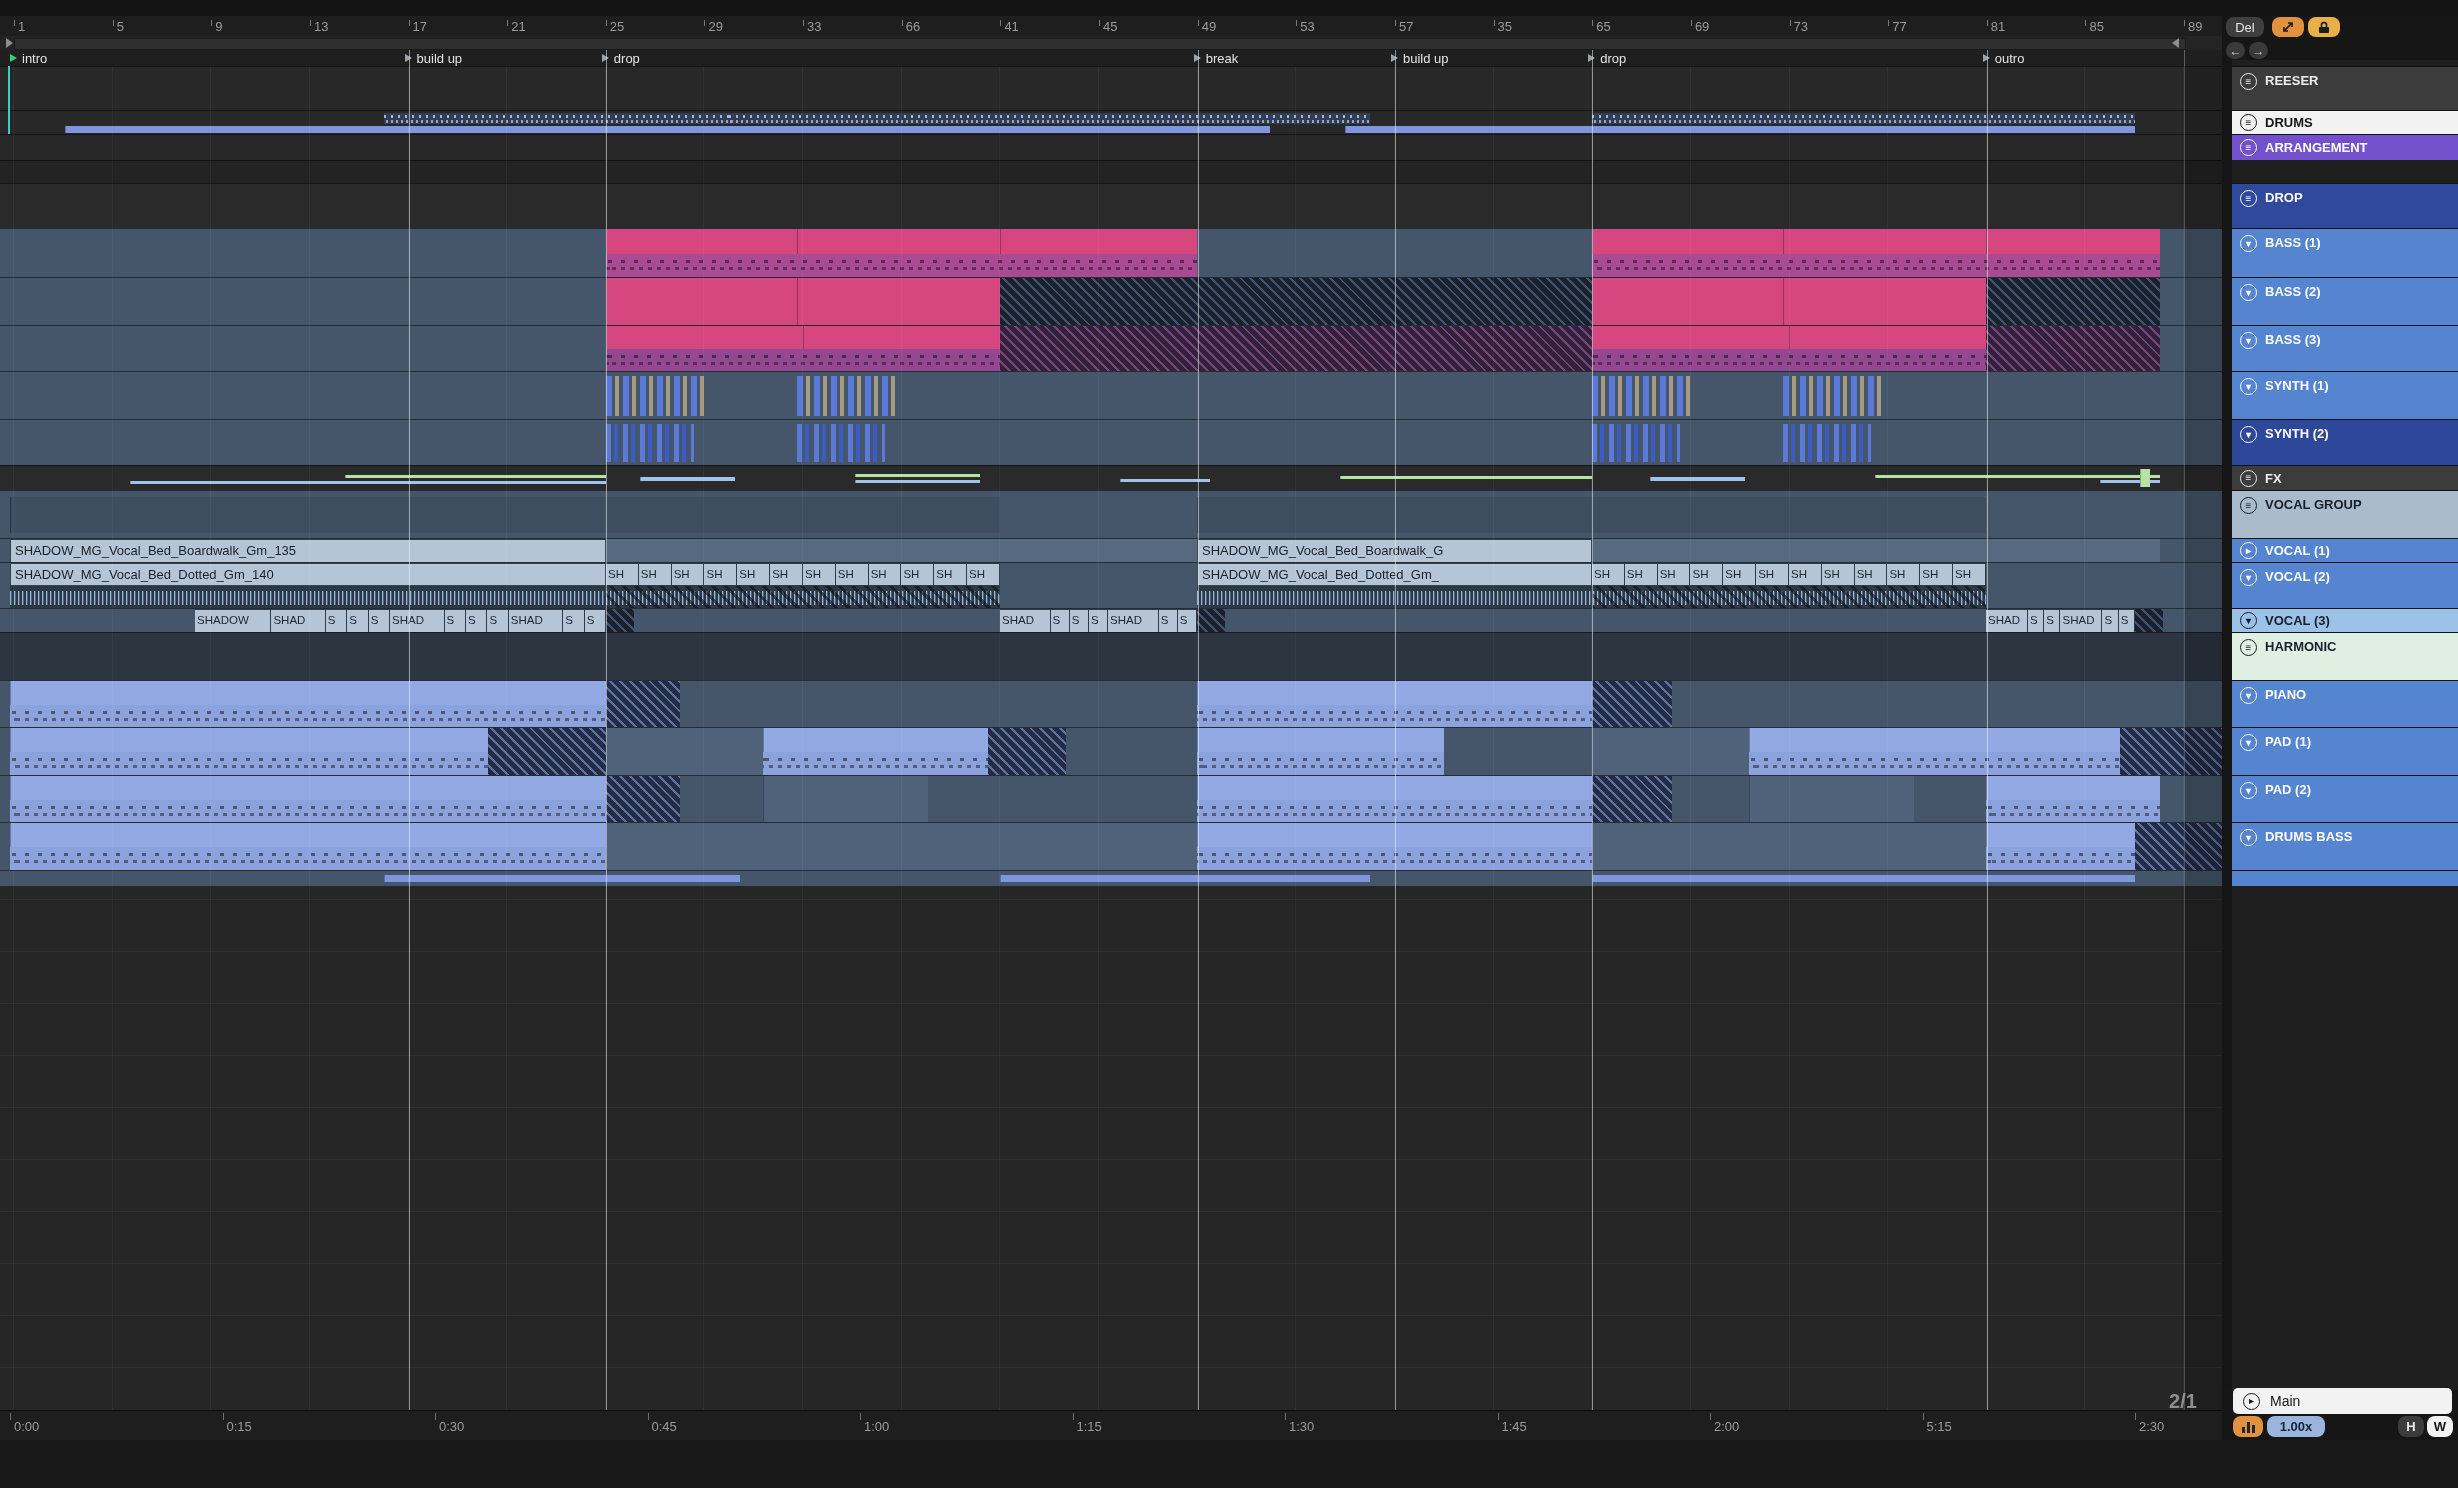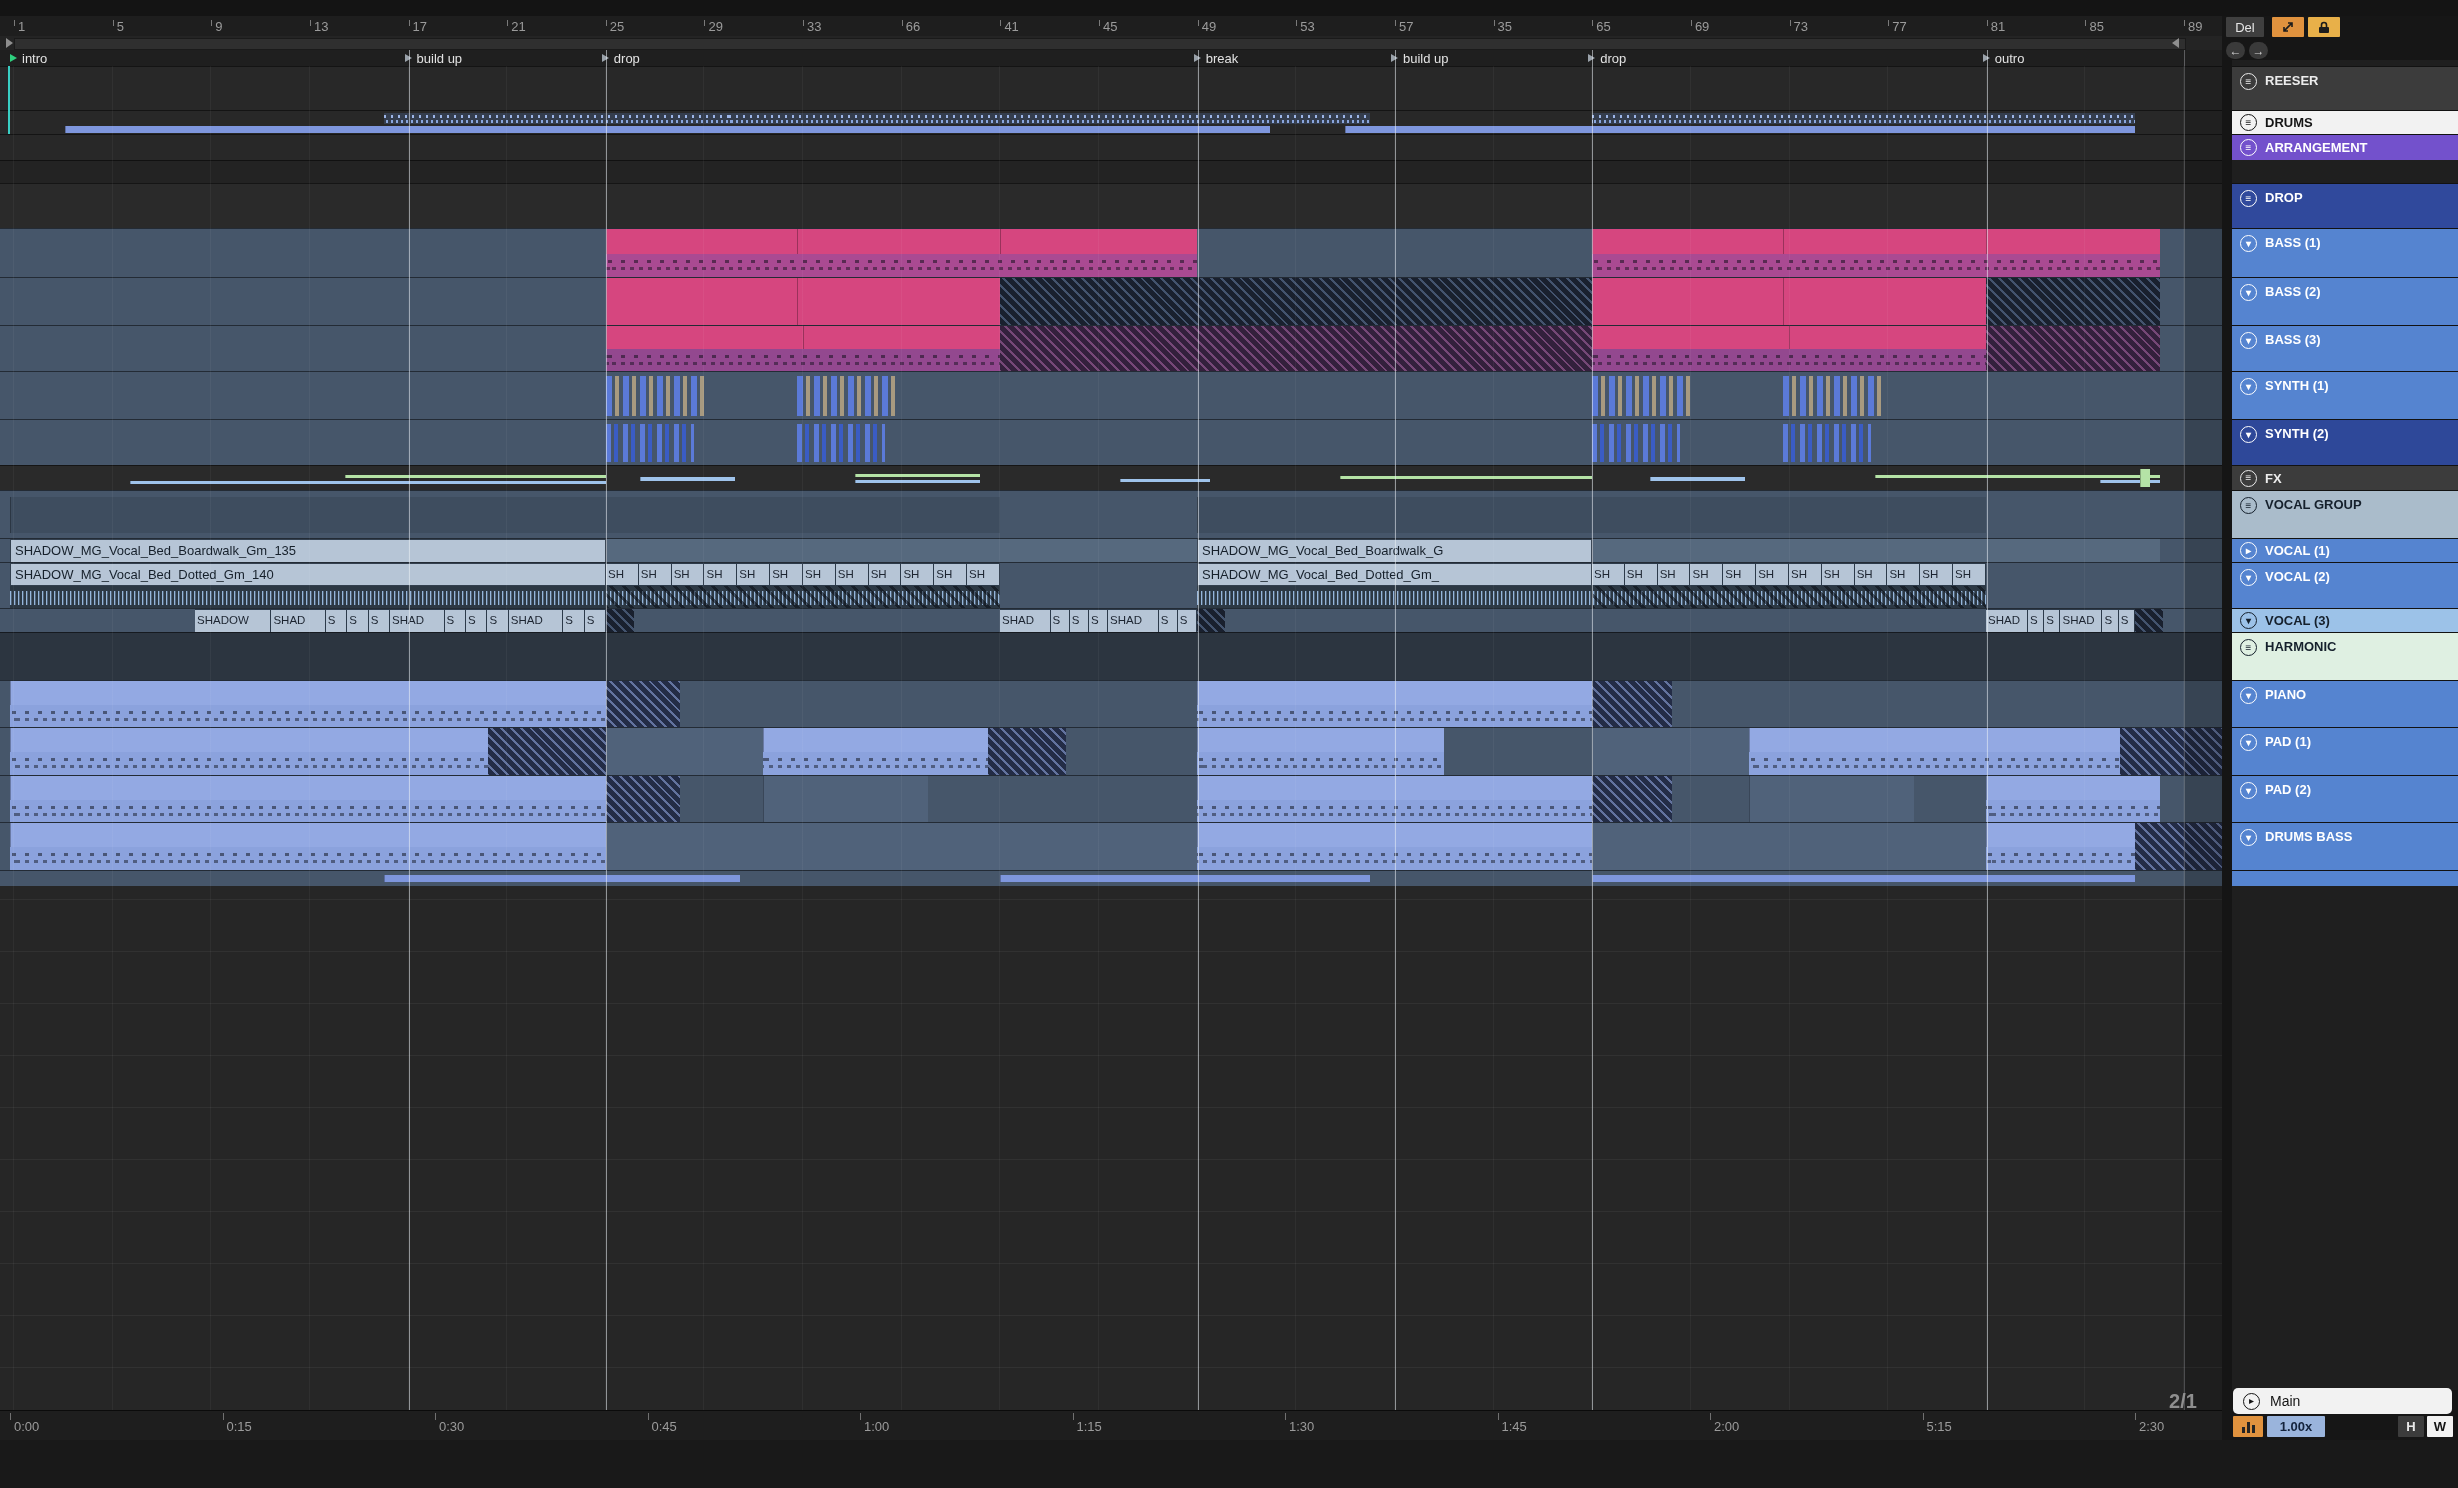--- a/index.html
+++ b/index.html
@@ -64,21 +64,21 @@
   #gutter{left:2222px;top:60px;width:10px;height:1330px;background:#151515;}
   #sidepanel{left:2232px;top:60px;width:226px;height:1330px;background:#1f1f1f;}
   .shead{position:absolute;left:2232px;width:226px;box-sizing:border-box;display:flex;align-items:center;gap:8px;
          padding-left:8px;font-size:13px;font-weight:bold;border-top:1px solid #121212;z-index:3;}
   .shead.tall{align-items:flex-start;padding-top:6px;}
   .circle-icon{width:15px;height:15px;border:1.5px solid currentColor;border-radius:50%;display:flex;flex:none;
                align-items:center;justify-content:center;font-size:10px;line-height:1;}
   .slabel{white-space:nowrap;overflow:hidden;}
   
   .btn{position:absolute;box-sizing:border-box;display:flex;align-items:center;justify-content:center;
-       border-radius:1px;font-size:13px;}
+       border-radius:8px;font-size:13px;}
   #btn-del{left:2226px;top:17px;width:38px;height:20px;background:#3f3f3f;color:#e6e6e6;}
   #btn-expand{left:2272px;top:17px;width:32px;height:20px;background:#e0923e;}
   #btn-lock{left:2308px;top:17px;width:32px;height:20px;background:#e8b049;}
   #btn-back{left:2226px;top:42px;width:19px;height:17px;background:#3a3a3a;color:#d8d8d8;border-radius:9px;font-size:12px;}
   #btn-fwd{left:2249px;top:42px;width:19px;height:17px;background:#3a3a3a;color:#d8d8d8;border-radius:9px;font-size:12px;}
   #btn-main{left:2233px;top:1388px;width:219px;height:26px;background:#f2f2f2;color:#141414;border-radius:5px;
             display:flex;align-items:center;gap:10px;padding-left:10px;box-sizing:border-box;font-size:14px;position:absolute;}
   #bottom-controls{left:2226px;top:1416px;width:232px;height:22px;position:absolute;}
   #btn-meter{left:7px;top:0;width:30px;height:21px;background:#e0923e;display:flex;align-items:flex-end;justify-content:center;gap:2px;padding-bottom:4px;box-sizing:border-box;}
   #btn-meter span{display:block;width:3px;background:#242424;}

